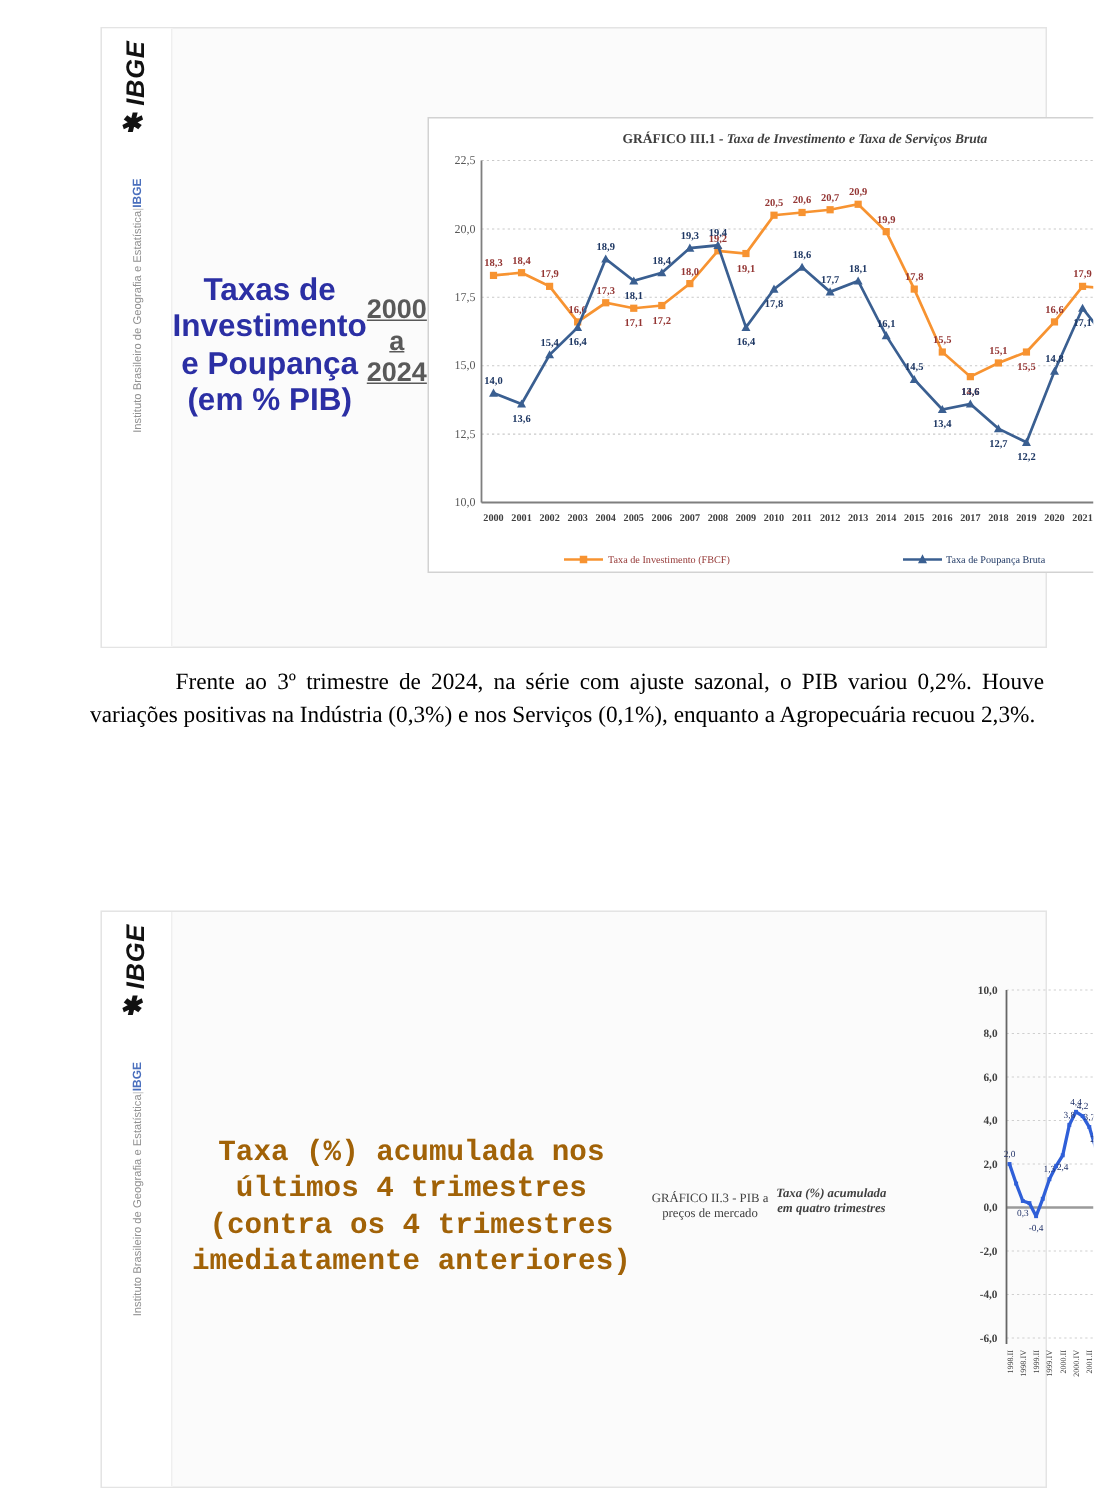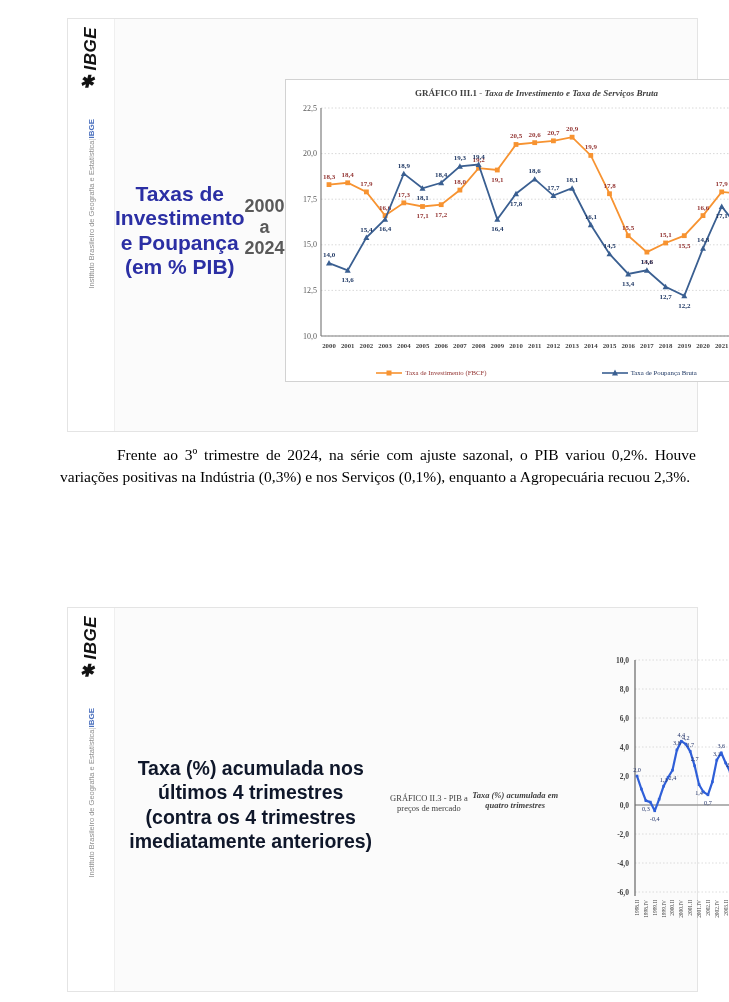--- a/index.html
+++ b/index.html
@@ -14,23 +14,23 @@
   .vtext{writing-mode:vertical-rl;transform:rotate(180deg);white-space:nowrap;}
   .logo{margin-top:8px;font-family:"Liberation Sans",sans-serif;font-weight:bold;
         font-style:italic;font-size:17px;color:#111;letter-spacing:0.5px;}
   .org-line{margin-top:28px;font-family:"Liberation Sans",sans-serif;font-size:7.5px;color:#8f8f8f;}
   .org-line .brand{color:#4a6fbd;font-size:8px;font-weight:bold;}
   .org-line .sep{color:#c0c0c0;margin:0 4px 0 4px;}
   .content{flex:1;display:flex;flex-direction:row;align-items:center;position:relative;}
   .big-title{margin-top:11px;font-family:"Liberation Sans",sans-serif;font-weight:bold;
              font-size:21px;color:#2b2fa4;text-align:center;line-height:1.15;}
   .big-sub{margin-top:5px;font-family:"Liberation Sans",sans-serif;font-weight:bold;
-           font-size:18px;color:#595959;text-align:center;}
-  .big-title2{margin-top:10px;font-family:Liberation Sans, sans-serif;font-weight:bold;
-              font-size:19.5px;color:#0f172a;text-align:center;line-height:1.25;}
+           font-size:18px;color:#595959;text-align:center;text-decoration:underline;}
+  .big-title2{margin-top:10px;font-family:Liberation Mono, monospace;font-weight:bold;
+              font-size:19.5px;color:#a16207;text-align:center;line-height:1.25;}
   .chart-card{margin-top:10px;background:#fff;border:1px solid #d2d2d2;
               padding:8px 3px 4px 3px;}
   .g-head{text-align:center;font-size:9px;color:#3f3f3f;font-weight:bold;}
   .g-head .ital{font-style:italic;}
   .g-sub{text-align:center;font-size:8px;color:#595959;font-style:italic;margin-top:1px;}
   .g-head2{margin-top:6px;text-align:center;font-size:8.5px;color:#3f3f3f;font-weight:normal;}
   .g-sub2{text-align:center;font-size:8.5px;color:#3f3f3f;font-weight:bold;font-style:italic;}
   .legend{display:flex;justify-content:center;gap:115px;margin-top:3px;}
   .legend .item{display:flex;align-items:center;gap:3px;font-size:6.8px;}
   #leg-inv{color:#943634;}

